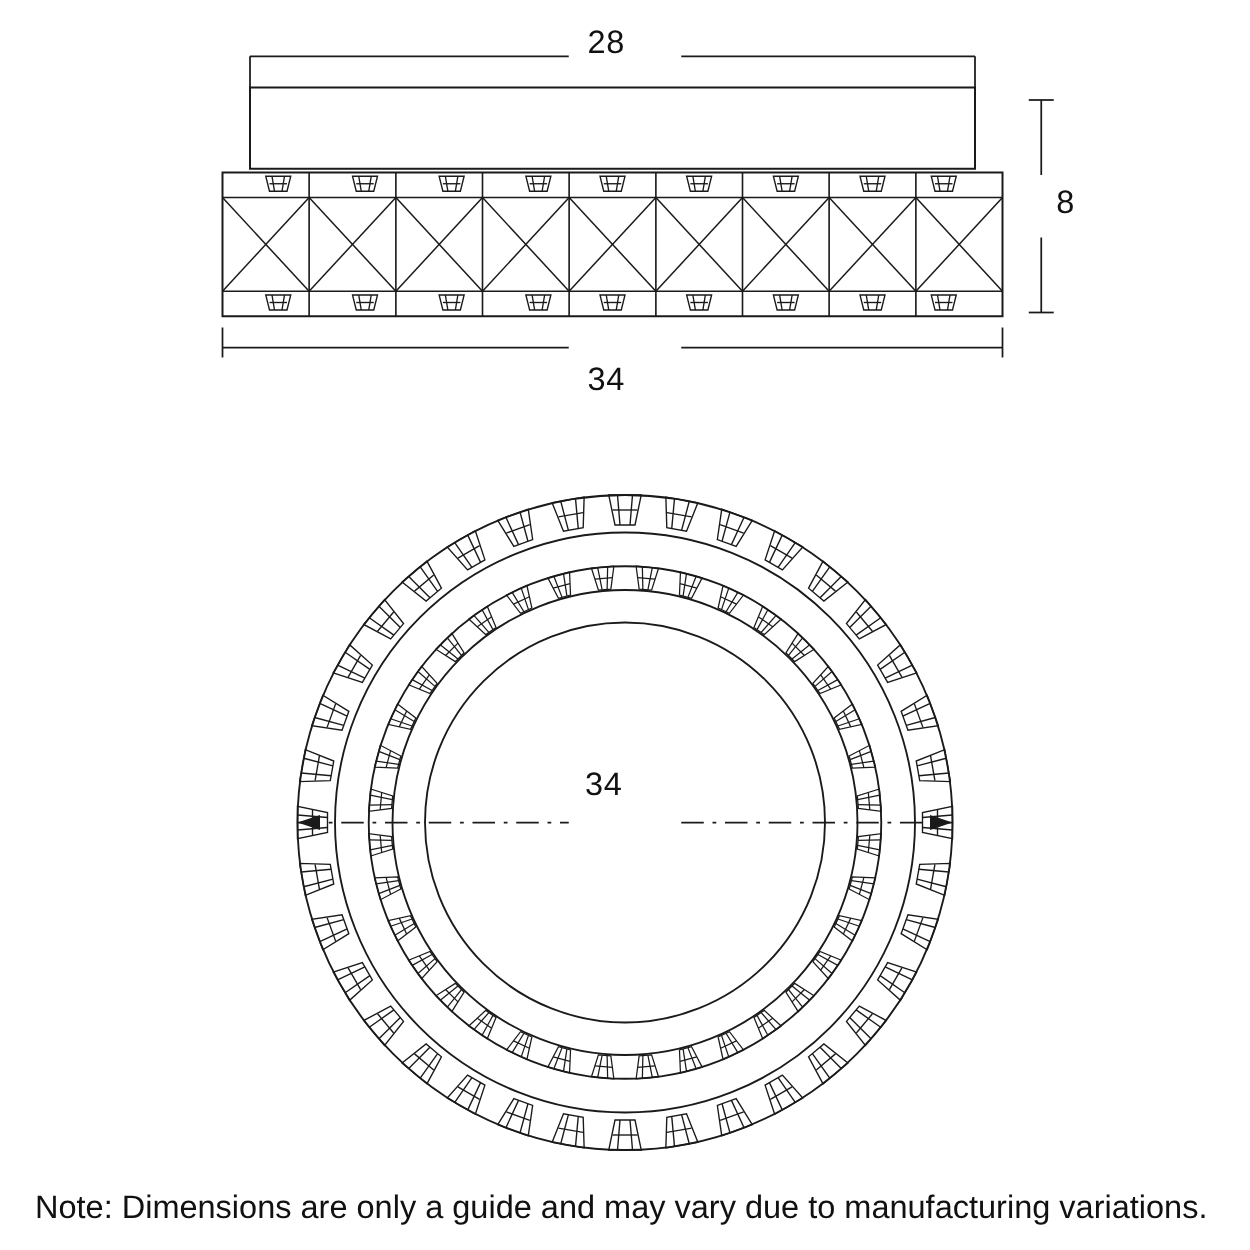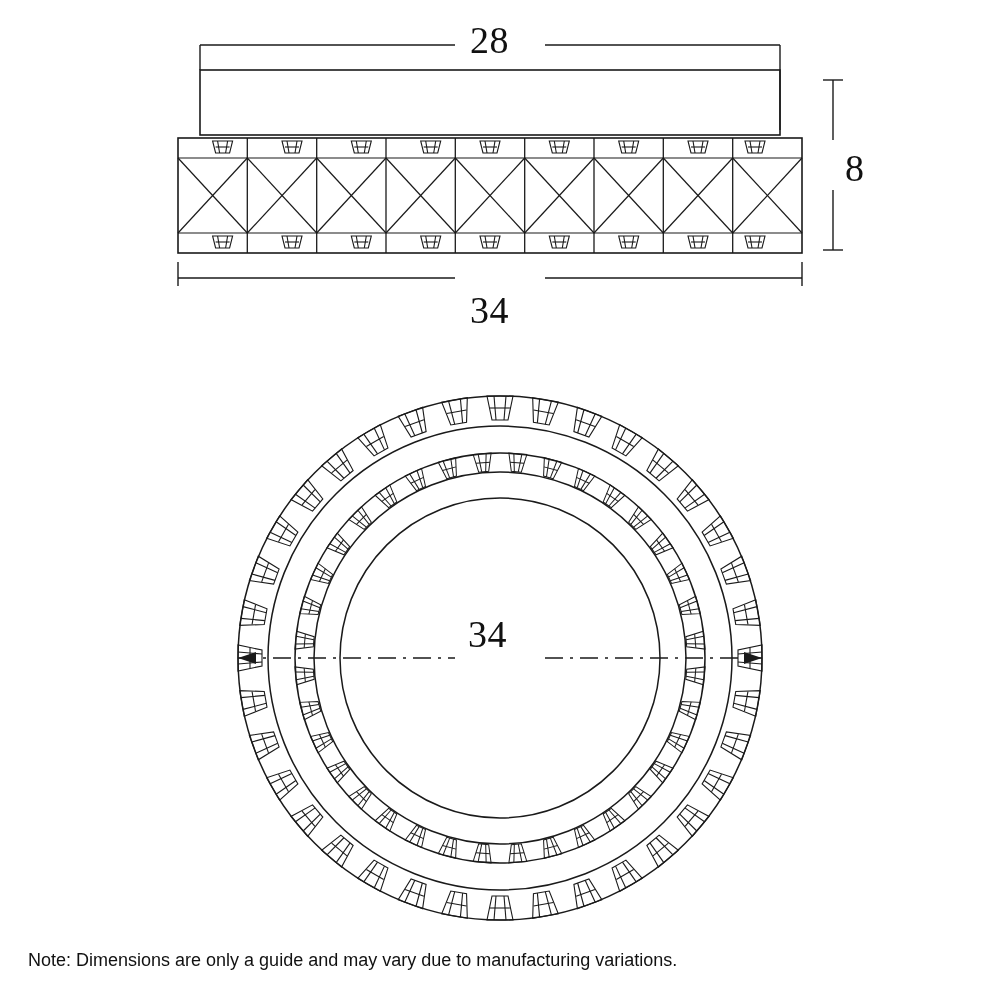--- a/index.html
+++ b/index.html
@@ -16,37 +16,37 @@
     overflow: hidden;
   }
   #stage {
     position: absolute;
     inset: 0;
     width: 1000px;
     height: 1000px;
   }
   .dim-label {
     position: absolute;
-    font-size: 38px;
+    font-size: 26px;
     color: #111111;
-    font-family: Liberation Serif, serif;
+    font-family: Liberation Sans, sans-serif;
     letter-spacing: 0.5px;
     white-space: nowrap;
   }
   #label-width-top   { left: 470px; top: 18px; }
   #label-height-right{ left: 845px; top: 146px; }
   #label-width-bottom{ left: 470px; top: 288px; }
   #label-diameter    { left: 468px; top: 612px; }
 
   #note {
     position: absolute;
     left: 28px;
     top: 950px;
     width: 944px;
-    font-size: 18px;
+    font-size: 26px;
     color: #111111;
     font-family: "Liberation Sans", sans-serif;
     white-space: nowrap;
   }
 </style>
 </head>
 <body>
 
 <div id="stage">
 

